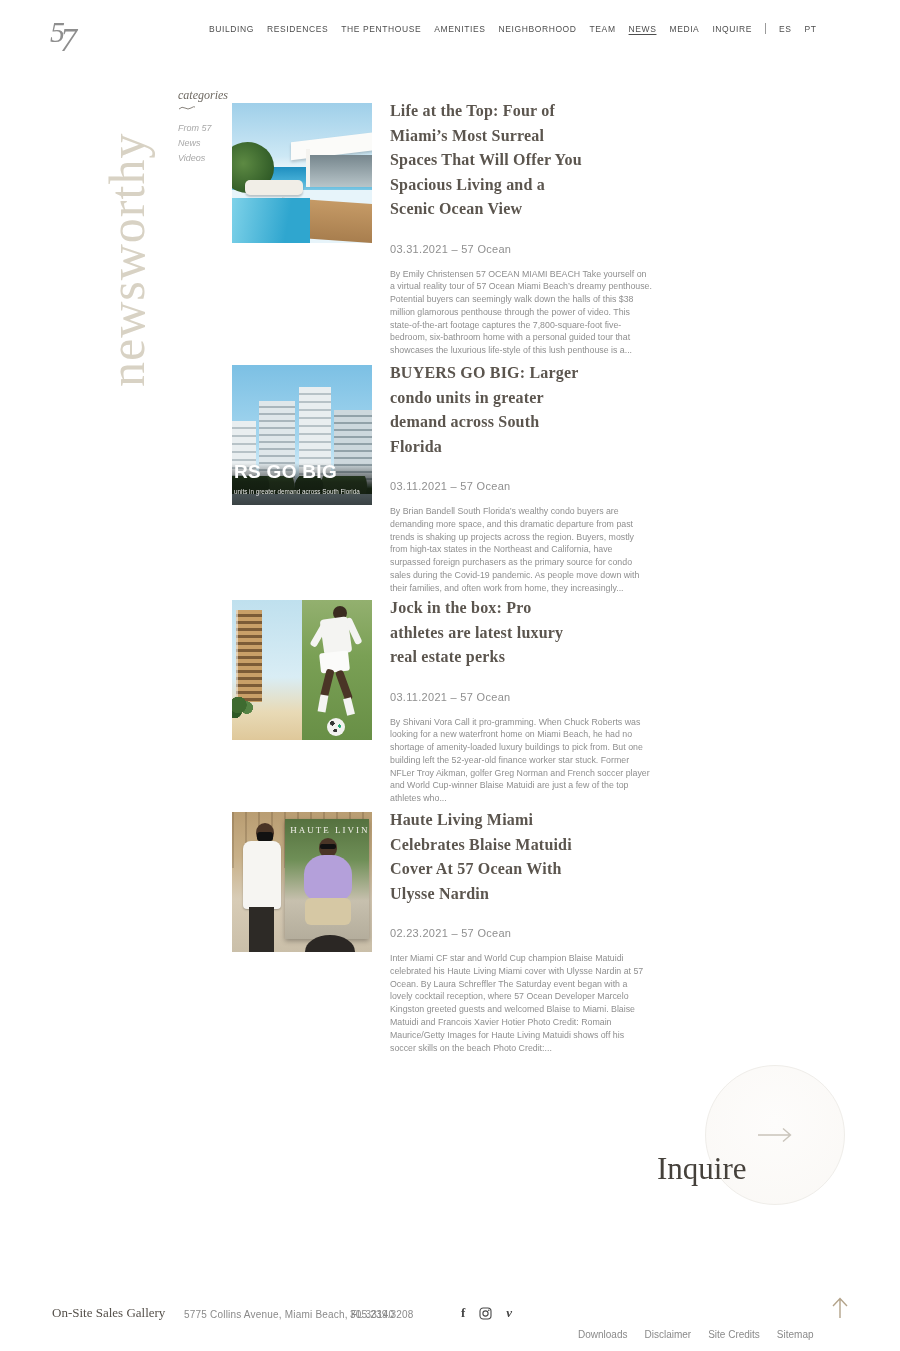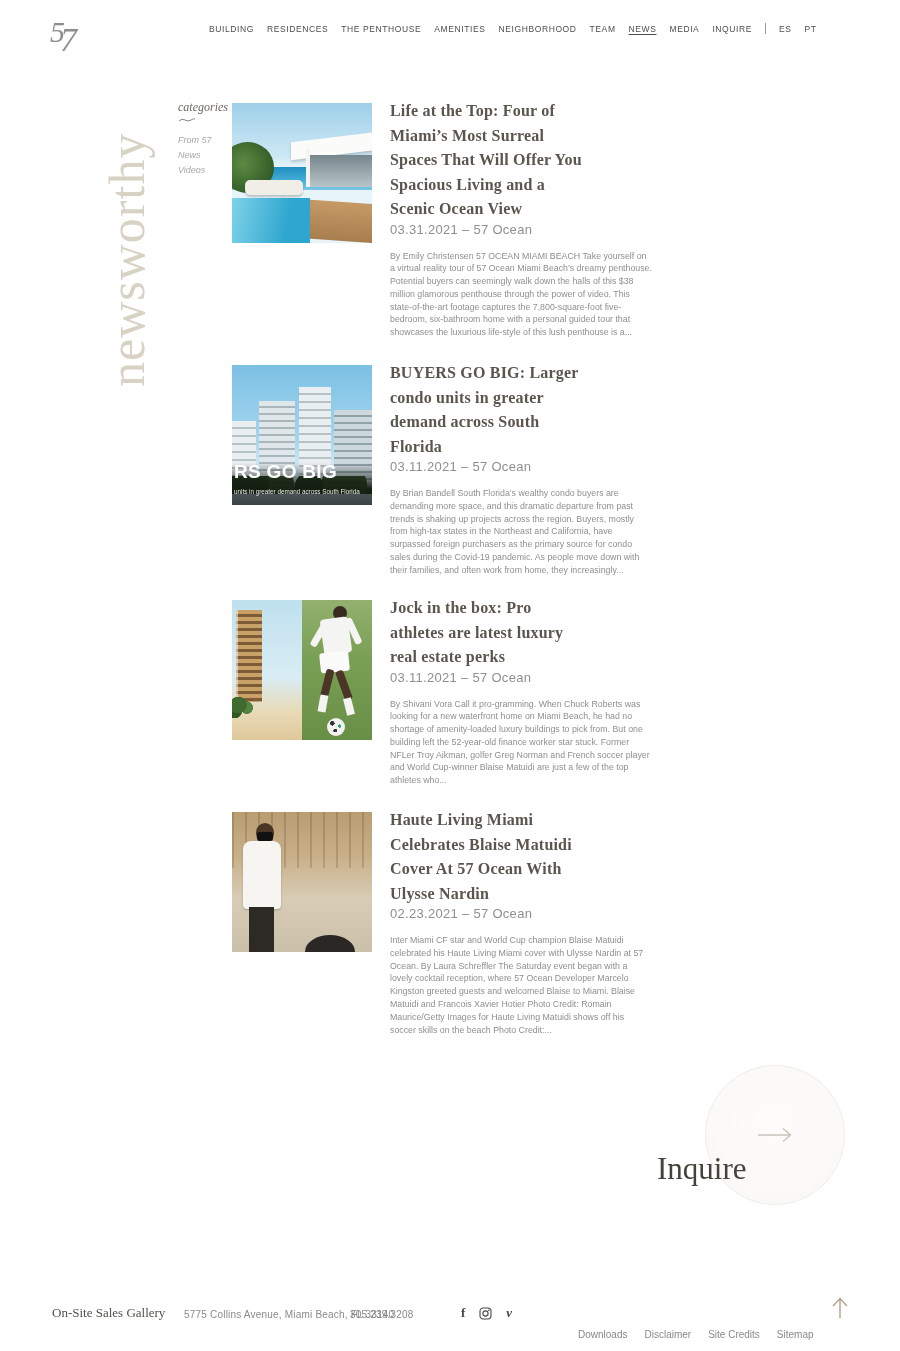--- a/index.html
+++ b/index.html
@@ -14,35 +14,35 @@
   .nav { position:absolute; left:209px; top:23px; display:flex; align-items:center; gap:13px;
          font-size:8.5px; letter-spacing:.6px; color:#4d4d4d; white-space:nowrap; }
   .nav a { color:#4d4d4d; text-decoration:none; cursor:pointer; }
   .nav a.active { text-decoration:underline; text-underline-offset:2px; }
   .nav .sep { width:1px; height:11px; background:#9a9a9a; display:inline-block; }
 
   
   .newsworthy { position:absolute; left:98px; top:95px; height:292px;
     writing-mode:vertical-rl; transform:rotate(180deg);
     font-family:"Liberation Serif", serif; font-size:50px; color:#d8d2c4; letter-spacing:1px; }
-  .categories { position:absolute; left:178px; top:100px; width:70px; }
+  .categories { position:absolute; left:178px; top:88px; width:70px; }
   .cat-heading { font-family:"Liberation Serif", serif; font-style:italic; font-size:12px; color:#6e6962; }
   .cat-tilde { display:block; margin-top:2px; }
   .cat-list { margin-top:10px; list-style:none; }
   .cat-list li { font-size:9px; color:#a8a8a8; line-height:15px; cursor:pointer;font-style:italic; }
 
   
   .article { position:absolute; left:232px; width:420px; }
   .a1 { top:103px; } .a2 { top:365px; } .a3 { top:600px; } .a4 { top:812px; }
   .thumb { position:absolute; left:0; top:0; width:140px; height:140px; overflow:hidden; cursor:pointer; background:#ddd;text-align:right; }
   .thumb > div { position:absolute; }
   .content { position:absolute; left:158px; top:-4px; width:262px; }
   .article-title { font-family:"Liberation Serif", serif; font-size:16px; line-height:24.5px;
      color:#5b554e; white-space:pre-line; cursor:pointer; letter-spacing:.2px; }
-  .article-date { margin-top:0; font-size:13px; letter-spacing:.3px; color:#8f8f8f; }
+  .article-date { margin-top:21px; font-size:11px; letter-spacing:.3px; color:#8f8f8f; }
   .article-excerpt { margin-top:13px; font-size:8.8px; line-height:12.8px; color:#8f8f8f; }
 
   
   .t1 { background:linear-gradient(180deg,#9fcfe9 0%,#cde8f5 38%,#e7f4fa 46%); }
   .t1-sea { left:0; right:0; top:46%; height:16%; background:linear-gradient(180deg,#1f8fc0,#45aed6 60%,#7cc7e4); }
   .t1-roof { right:-4%; top:24%; width:62%; height:13%; background:#fbfbf9; transform:skewY(-7deg); box-shadow:0 2px 3px rgba(0,0,0,.18); }
   .t1-glass { right:0; top:37%; width:46%; height:23%; background:linear-gradient(180deg,#76868d,#b8c5c9); }
   .t1-col { right:44%; top:33%; width:3%; height:27%; background:#f4f3ef; }
   .t1-deck { right:0; bottom:0; width:64%; height:28%; background:linear-gradient(180deg,#c59a66,#a87e4e); transform:skewY(4deg); transform-origin:right bottom; }
   .t1-pool { left:0; bottom:0; width:56%; height:32%; background:linear-gradient(100deg,#7ed2e9,#2fa6cf 70%); }
@@ -228,20 +228,27 @@
 athletes are latest luxury
 real estate perks</h2>
       <div class="article-date">03.11.2021 – 57 Ocean</div>
       <p class="article-excerpt">By Shivani Vora Call it pro-gramming. When Chuck Roberts was looking for a new waterfront home on Miami Beach, he had no shortage of amenity-loaded luxury buildings to pick from. But one building left the 52-year-old finance worker star stuck. Former NFLer Troy Aikman, golfer Greg Norman and French soccer player and World Cup-winner Blaise Matuidi are just a few of the top athletes who...</p>
     </div>
   </article>
 
   <article class="article a4">
     <div class="thumb t4">
       <div class="t4-slats"></div>
+      <div class="t4-poster">
+        <div class="t4-poster-text">HAUTE LIVIN</div>
+        <div class="t4-phead"></div>
+          <div class="t4-shades"></div>
+          <div class="t4-hoodie"></div>
+          <div class="t4-ppants"></div>
+      </div>
       <div class="t4-mhead"></div>
         <div class="t4-mask"></div>
         <div class="t4-shirt"></div>
         <div class="t4-pants"></div>
       <div class="t4-table"></div>
     </div>
     <div class="content">
       <h2 class="article-title">Haute Living Miami
 Celebrates Blaise Matuidi
 Cover At 57 Ocean With

